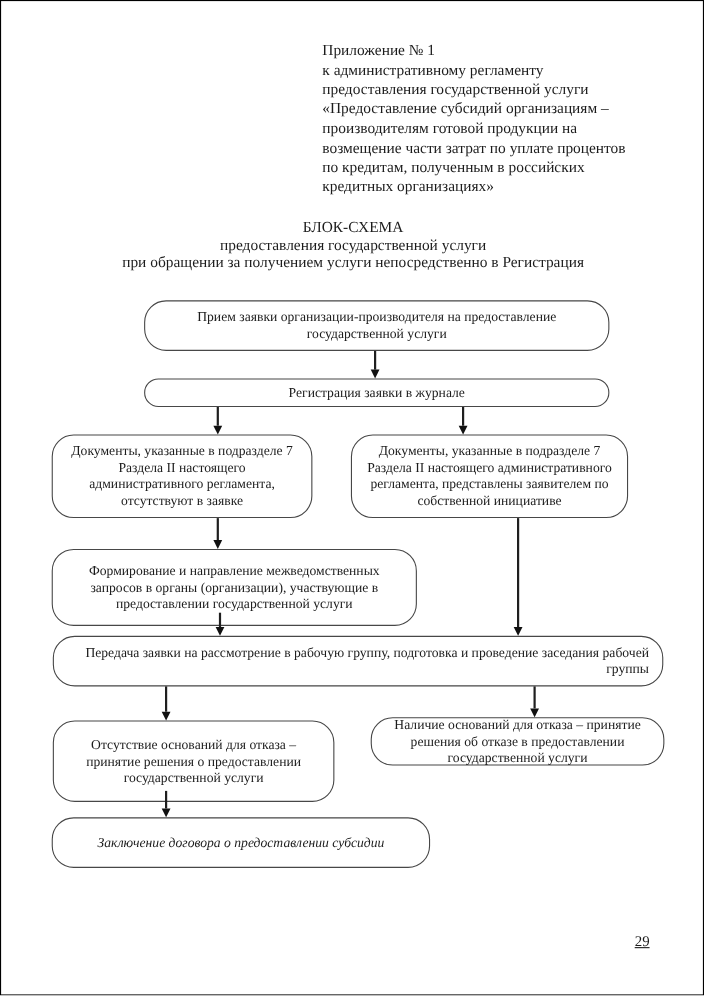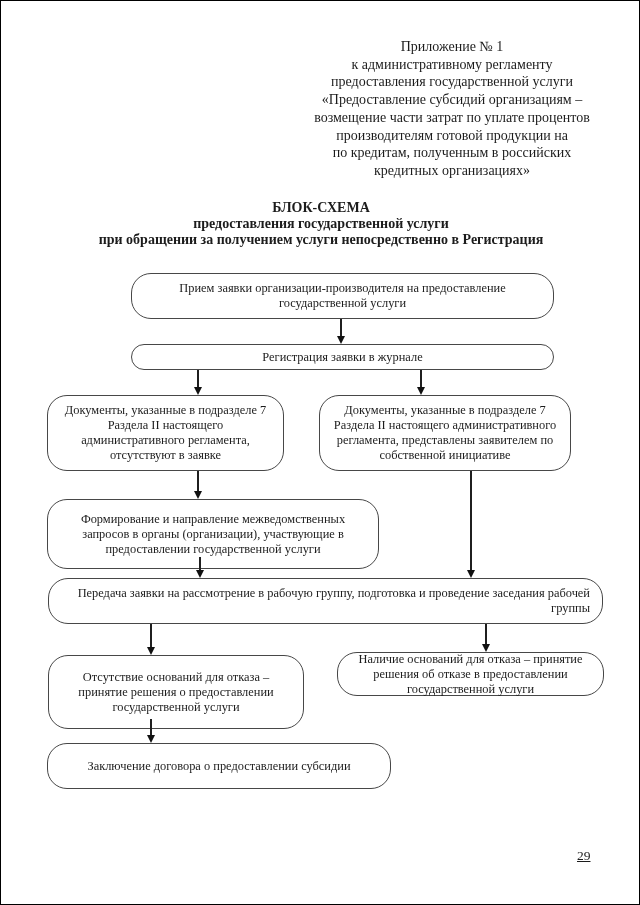--- a/index.html
+++ b/index.html
@@ -2,42 +2,42 @@
 <html><head>
 <meta charset="utf-8">
 <style>
   html,body { margin:0; padding:0; background:#ffffff; }
   .page {
     position:relative; width:640px; height:905px; margin:0 auto;
     background:#ffffff; border:1px solid #000; box-sizing:border-box;
     font-family:"Liberation Serif", serif; color:#1c1c1c; overflow:hidden;
   }
   .header {
-    position:absolute; left:277px; top:37px; width:348px;
-    text-align:center; font-size:14px; line-height:17.7px;
+    position:absolute; left:292px; top:37px; width:348px;
+    text-align:left; font-size:14px; line-height:17.7px;
   }
   .title {
     position:absolute; left:0; top:199px; width:640px;
-    text-align:center; font-weight:bold; font-size:14px; line-height:16px;
+    text-align:center; font-weight:normal; font-size:14px; line-height:16px;
   }
   .node {
     position:absolute; box-sizing:border-box;
     border:1.4px solid #474747; border-radius:20px; background:#fff;
     display:flex; align-items:center; justify-content:center;
     text-align:center; font-size:12.4px; line-height:15px; padding:3px 12px;
   }
   .n-a { left:130px; top:272px; width:423px; height:46px; }
   .n-b { left:130px; top:343px; width:423px; height:26px; }
   .n-c { left:46px;  top:394px; width:237px; height:76px; padding:3px 15px; }
   .n-d { left:318px; top:394px; width:252px; height:76px; padding:3px 11px; }
   .n-e { left:46px;  top:498px; width:332px; height:70px; }
   .n-f { left:47px;  top:577px; width:555px; height:46px;text-align:right; }
   .n-g { left:47px;  top:654px; width:256px; height:74px; }
   .n-h { left:336px; top:651px; width:267px; height:44px; }
-  .n-i { left:46px;  top:742px; width:344px; height:46px; }
+  .n-i { left:46px;  top:742px; width:344px; height:46px;font-style:italic; }
   .arrow {
     position:absolute; width:1.5px; background:#1f1f1f;
   }
   .arrow::after {
     content:""; position:absolute; left:50%; transform:translateX(-50%);
     bottom:-8px; width:0; height:0;
     border-left:4.5px solid transparent; border-right:4.5px solid transparent;
     border-top:8px solid #111;
   }
   .c1 { left:339px; top:318px; height:17px; }
@@ -56,22 +56,22 @@
 </head>
 <body>
 
 <div class="page">
 
   <div class="header">
     <div>Приложение № 1</div>
     <div>к административному регламенту</div>
     <div>предоставления государственной услуги</div>
     <div>«Предоставление субсидий организациям –</div>
+    <div>производителям готовой продукции на</div>
     <div>возмещение части затрат по уплате процентов</div>
-    <div>производителям готовой продукции на</div>
     <div>по кредитам, полученным в российских</div>
     <div>кредитных организациях»</div>
   </div>
 
   <div class="title">
     <div>БЛОК-СХЕМА</div>
     <div>предоставления государственной услуги</div>
     <div>при обращении за получением услуги непосредственно в Регистрация</div>
   </div>
 

